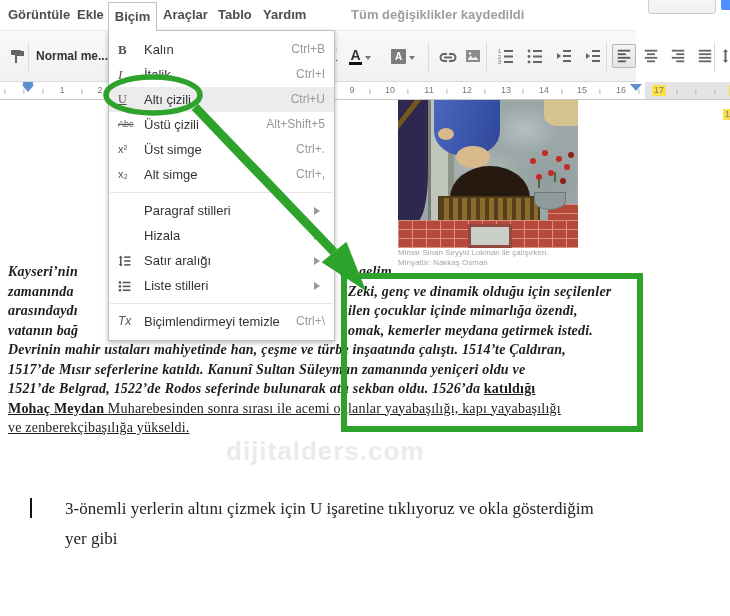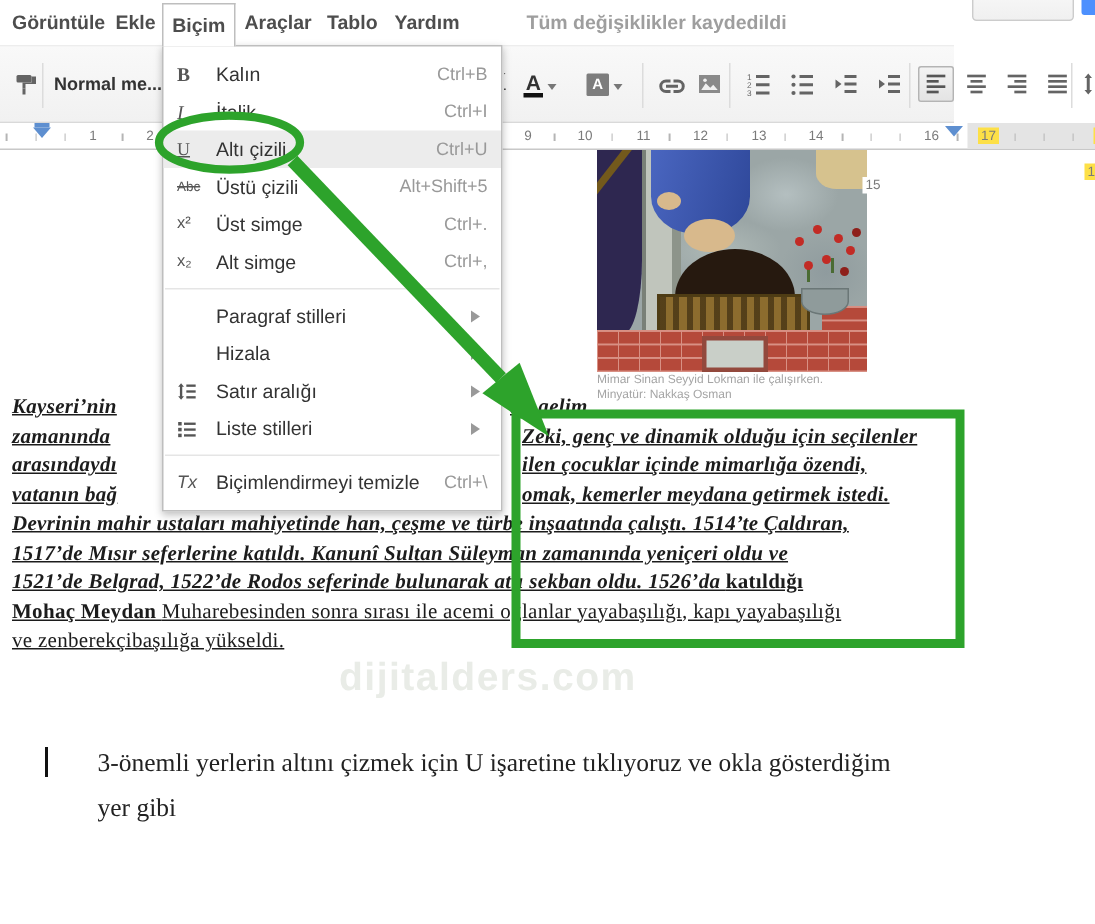--- a/index.html
+++ b/index.html
@@ -47,21 +47,21 @@
   .rnum.gray{background:#fde047;}
   .marker-tri{position:absolute;width:0;height:0;border-left:6px solid transparent;border-right:6px solid transparent;
         border-top:7px solid #5e8fd0;}
   .marker-bar{position:absolute;width:10px;height:3px;background:#5e8fd0;}
 
   
   .doc{position:absolute;left:0;top:100px;width:730px;height:516px;background:#fff;z-index:1;padding-left:20px;}
   .dl{position:absolute;left:0;width:730px;height:18px;font-family:"Liberation Serif",serif;
       font-size:14px;color:#1c1c1c;letter-spacing:.2px;white-space:nowrap;}
   .frag{position:absolute;top:0;}
-  .bi{font-weight:bold;font-style:italic;text-decoration:underline;}
+  .bi{font-weight:bold;font-style:italic;}
   .b{font-weight:bold;text-decoration:underline;}
   .r{text-decoration:underline;}
   .note{position:absolute;font-family:"Liberation Serif",serif;font-size:17px;color:#222;white-space:nowrap;margin-top:31px;}
   .caret{position:absolute;left:30px;top:398px;width:2px;height:20px;background:#111;}
   .watermark{position:absolute;left:226px;top:336px;font-size:26px;font-weight:bold;color:#e9ece7;letter-spacing:1px;}
 
   
   .fig{position:absolute;left:398px;top:0;width:180px;height:148px;overflow:hidden;
        background:
         radial-gradient(ellipse 40px 30px at 20% 30%,#c3cbc6 0%,transparent 70%),
@@ -251,21 +251,21 @@
     <div class="ruler-ticks"></div>
     <div id="ruler-numbers">
         <span class="rnum" style="left: 62px;">1</span>
         <span class="rnum" style="left: 100px;">2</span>
         <span class="rnum" style="left: 352px;">9</span>
         <span class="rnum" style="left: 390px;">10</span>
         <span class="rnum" style="left: 429px;">11</span>
         <span class="rnum" style="left: 467px;">12</span>
         <span class="rnum" style="left: 506px;">13</span>
         <span class="rnum" style="left: 544px;">14</span>
-        <span class="rnum" style="left: 582px; margin-top: 33px;">15</span>
+        <span class="rnum" style="left: 582px;">15</span>
         <span class="rnum" style="left: 621px;">16</span>
         <span class="rnum gray" style="left: 659px;">17</span>
         <span class="rnum gray" style="left: 730px; margin-top: 24px;">18</span>
         <span class="rnum gray" style="left: 736px;">19</span>
       </div>
     <div class="marker-bar" style="left:23px;top:0"></div>
     <div class="marker-tri" style="left:22px;top:3px"></div>
     <div class="marker-tri" style="left:630px;top:2px"></div>
   </div>
 

